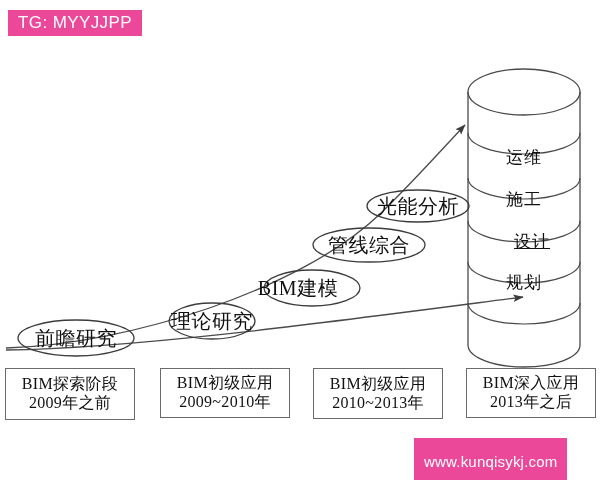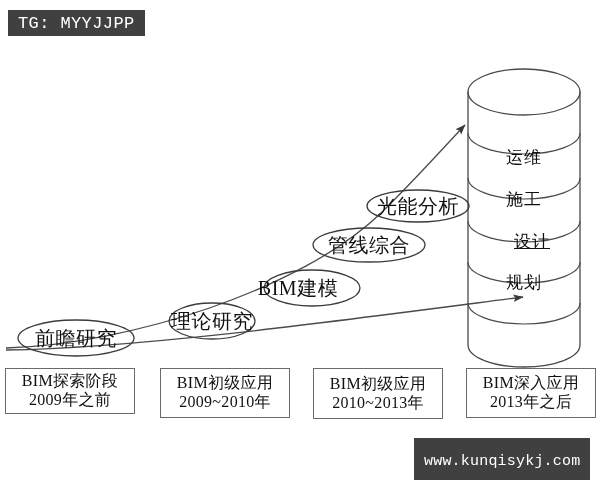--- a/index.html
+++ b/index.html
@@ -19,23 +19,23 @@
   }
   #diagram-svg {
     position: absolute;
     left: 0;
     top: 0;
     width: 600px;
     height: 480px;
   }
   .wm {
     position: absolute;
-    background: #404040;
+    background: #ec4899;
     color: #ffffff;
-    font-family: Liberation Mono, monospace;
+    font-family: Liberation Sans, sans-serif;
     display: flex;
     align-items: center;
     white-space: nowrap;
   }
   #tag-badge {
     left: 8px;
     top: 10px;
     height: 26px;
     padding: 0 10px;
     font-size: 17px;
@@ -124,21 +124,21 @@
   <div class="ellipse-label" style="left:169px; top:309px; width:86px; height:24px;">理论研究</div>
   <div class="ellipse-label" style="left:252px; top:276px; width:92px; height:24px;">BIM建模</div>
   <div class="ellipse-label" style="left:313px; top:233px; width:112px; height:24px;">管线综合</div>
   <div class="ellipse-label" style="left:367px; top:194px; width:102px; height:24px;">光能分析</div>
 
   <div class="disc-label" style="left:468px; top:146px; width:112px;">运维</div>
   <div class="disc-label" style="left:468px; top:188px; width:112px;">施工</div>
   <div class="disc-label" style="left:468px; top:230px; width:128px;text-decoration:underline;">设计</div>
   <div class="disc-label" style="left:468px; top:271px; width:112px;">规划</div>
 
-  <div class="stage-box" style="left:5px; top:368px; width:130px; height:46px;">
+  <div class="stage-box" style="left:5px; top:368px; width:130px; height:52px;">
     <span>BIM探索阶段</span>
     <span>2009年之前</span>
   </div>
   <div class="stage-box" style="left:160px; top:368px; width:130px; height:50px;">
     <span>BIM初级应用</span>
     <span>2009~2010年</span>
   </div>
   <div class="stage-box" style="left:313px; top:368px; width:130px; height:51px;">
     <span>BIM初级应用</span>
     <span>2010~2013年</span>

